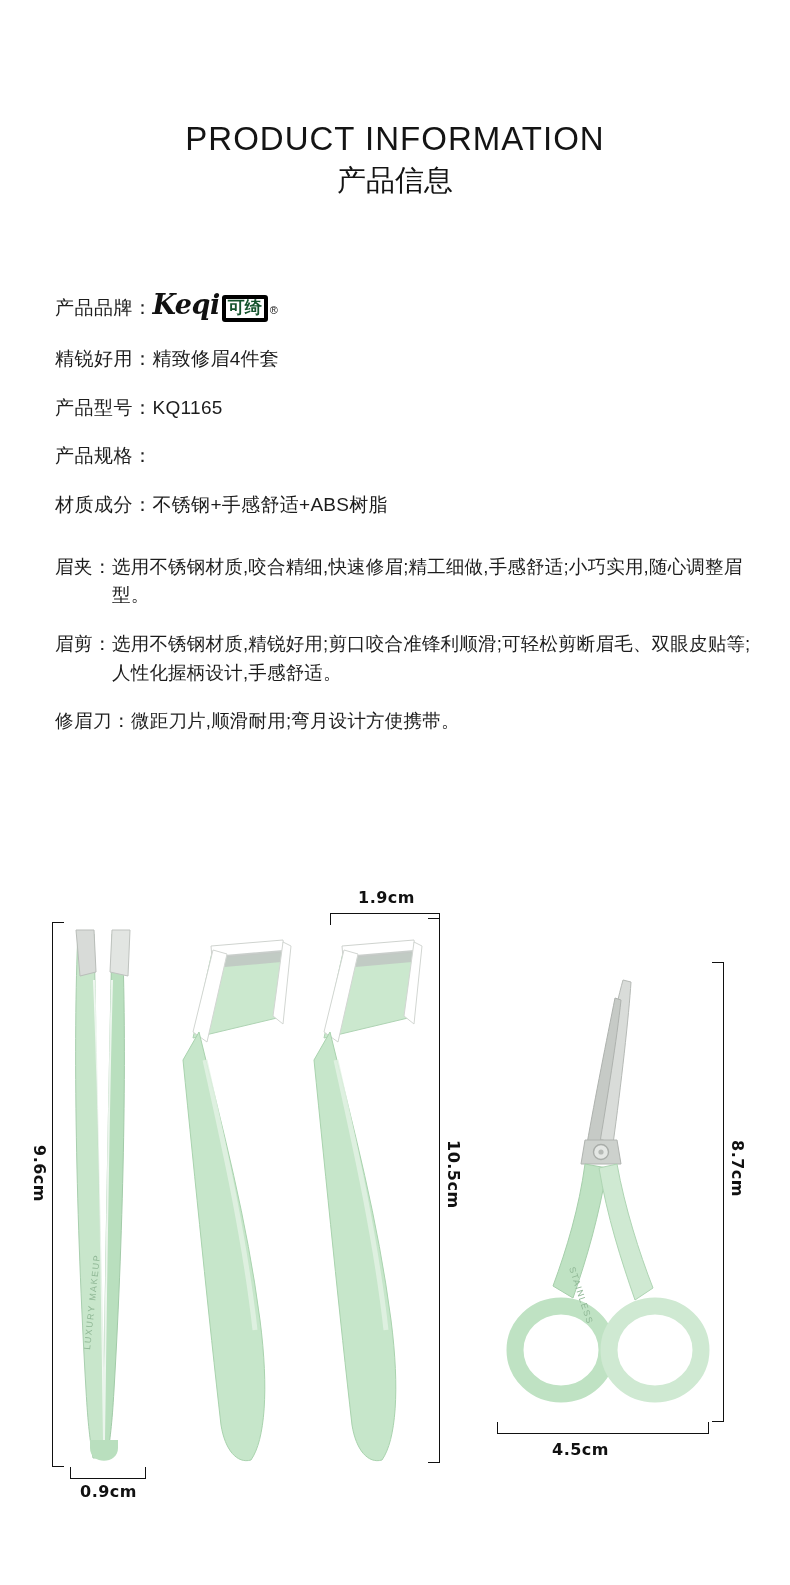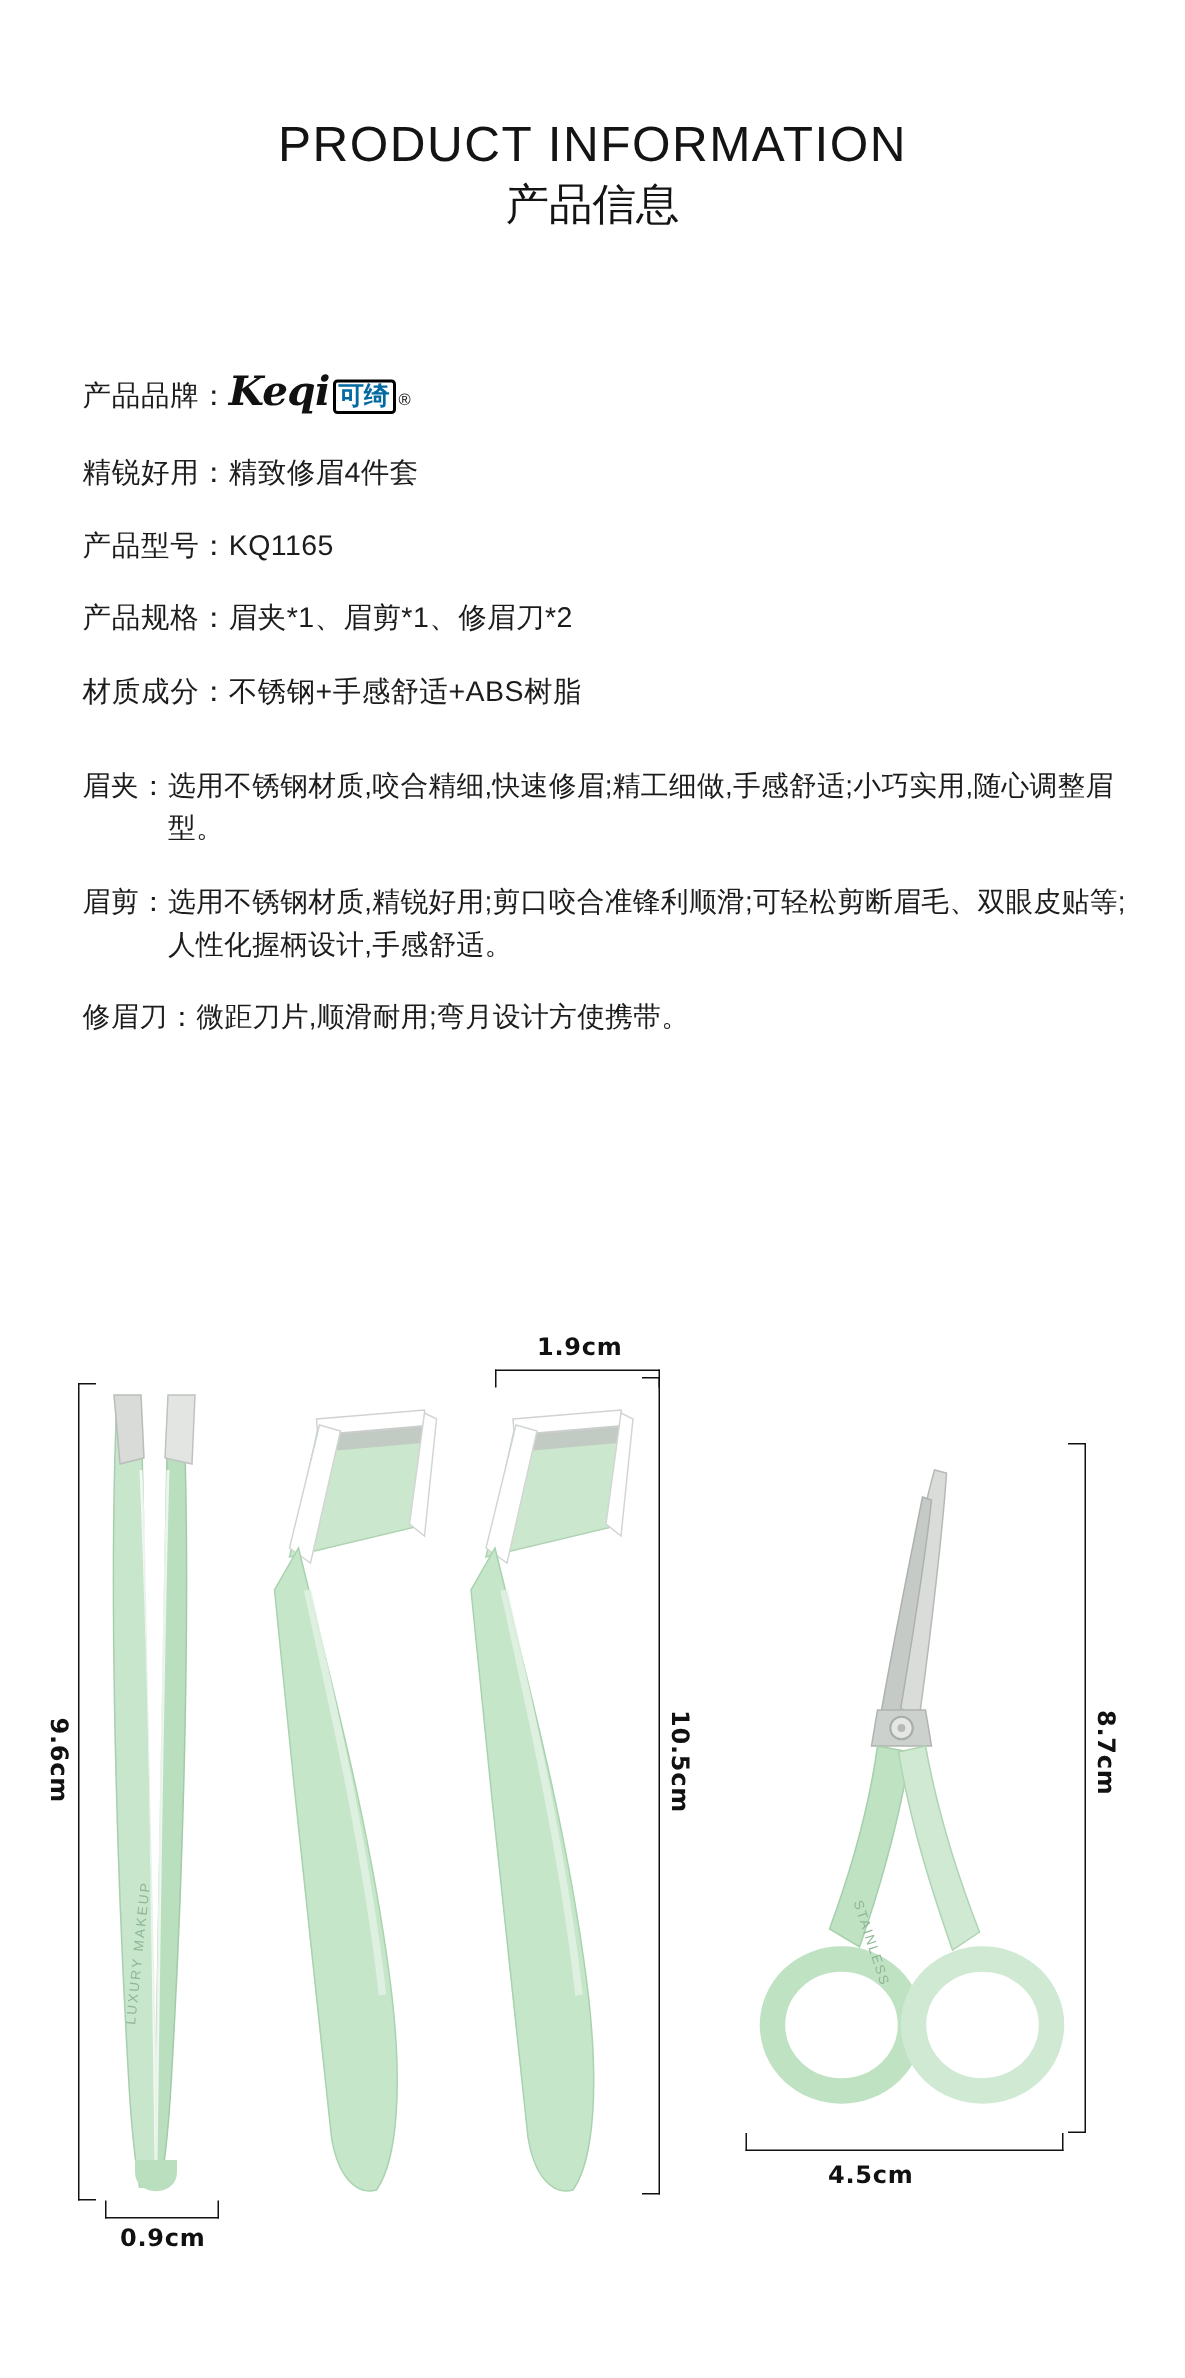--- a/index.html
+++ b/index.html
@@ -12,21 +12,21 @@
     width: 790px;
     height: 1585px;
     position: relative;
     font-family: "Liberation Sans", sans-serif;
     color: #1a1a1a;
     overflow: hidden;
   }
 
   
   .header {
-    padding-top: 75px;
+    padding-top: 118px;
     text-align: center;
   }
   .header .title-en {
     font-size: 33px;
     letter-spacing: 1px;
     font-weight: 400;
     color: #141414;
     line-height: 1.25;
   }
   .header .title-cn {
@@ -70,22 +70,22 @@
     font-family: "DejaVu Serif", serif;
     font-style: italic;
     font-weight: 700;
     font-size: 27px;
     letter-spacing: -0.5px;
     color: #111;
   }
   .brand-cn {
     font-size: 17px;
     font-weight: 700;
-    color: #0369a1;
-    border: 2px solid #000000;
+    color: #14532d;
+    border: 4px solid #000000;
     border-radius: 3px;
     padding: 0px 2px 1px 2px;
     margin-left: 2px;
     line-height: 1.05;
     position: relative;
     top: -1px;
     text-align: center;
   }
   .brand-reg {
     font-size: 11px;
@@ -191,21 +191,20 @@
     <span class="spec-value">精致修眉4件套</span>
   </div>
 
   <div class="spec-row">
     <span class="spec-label">产品型号：</span>
     <span class="spec-value">KQ1165</span>
   </div>
 
   <div class="spec-row">
     <span class="spec-label">产品规格：</span>
-    <span class="spec-value">眉夹*1、眉剪*1、修眉刀*2</span>
   </div>
 
   <div class="spec-row">
     <span class="spec-label">材质成分：</span>
     <span class="spec-value">不锈钢+手感舒适+ABS树脂</span>
   </div>
 </div>
 
 <div class="descs">
   <div class="desc-row">

